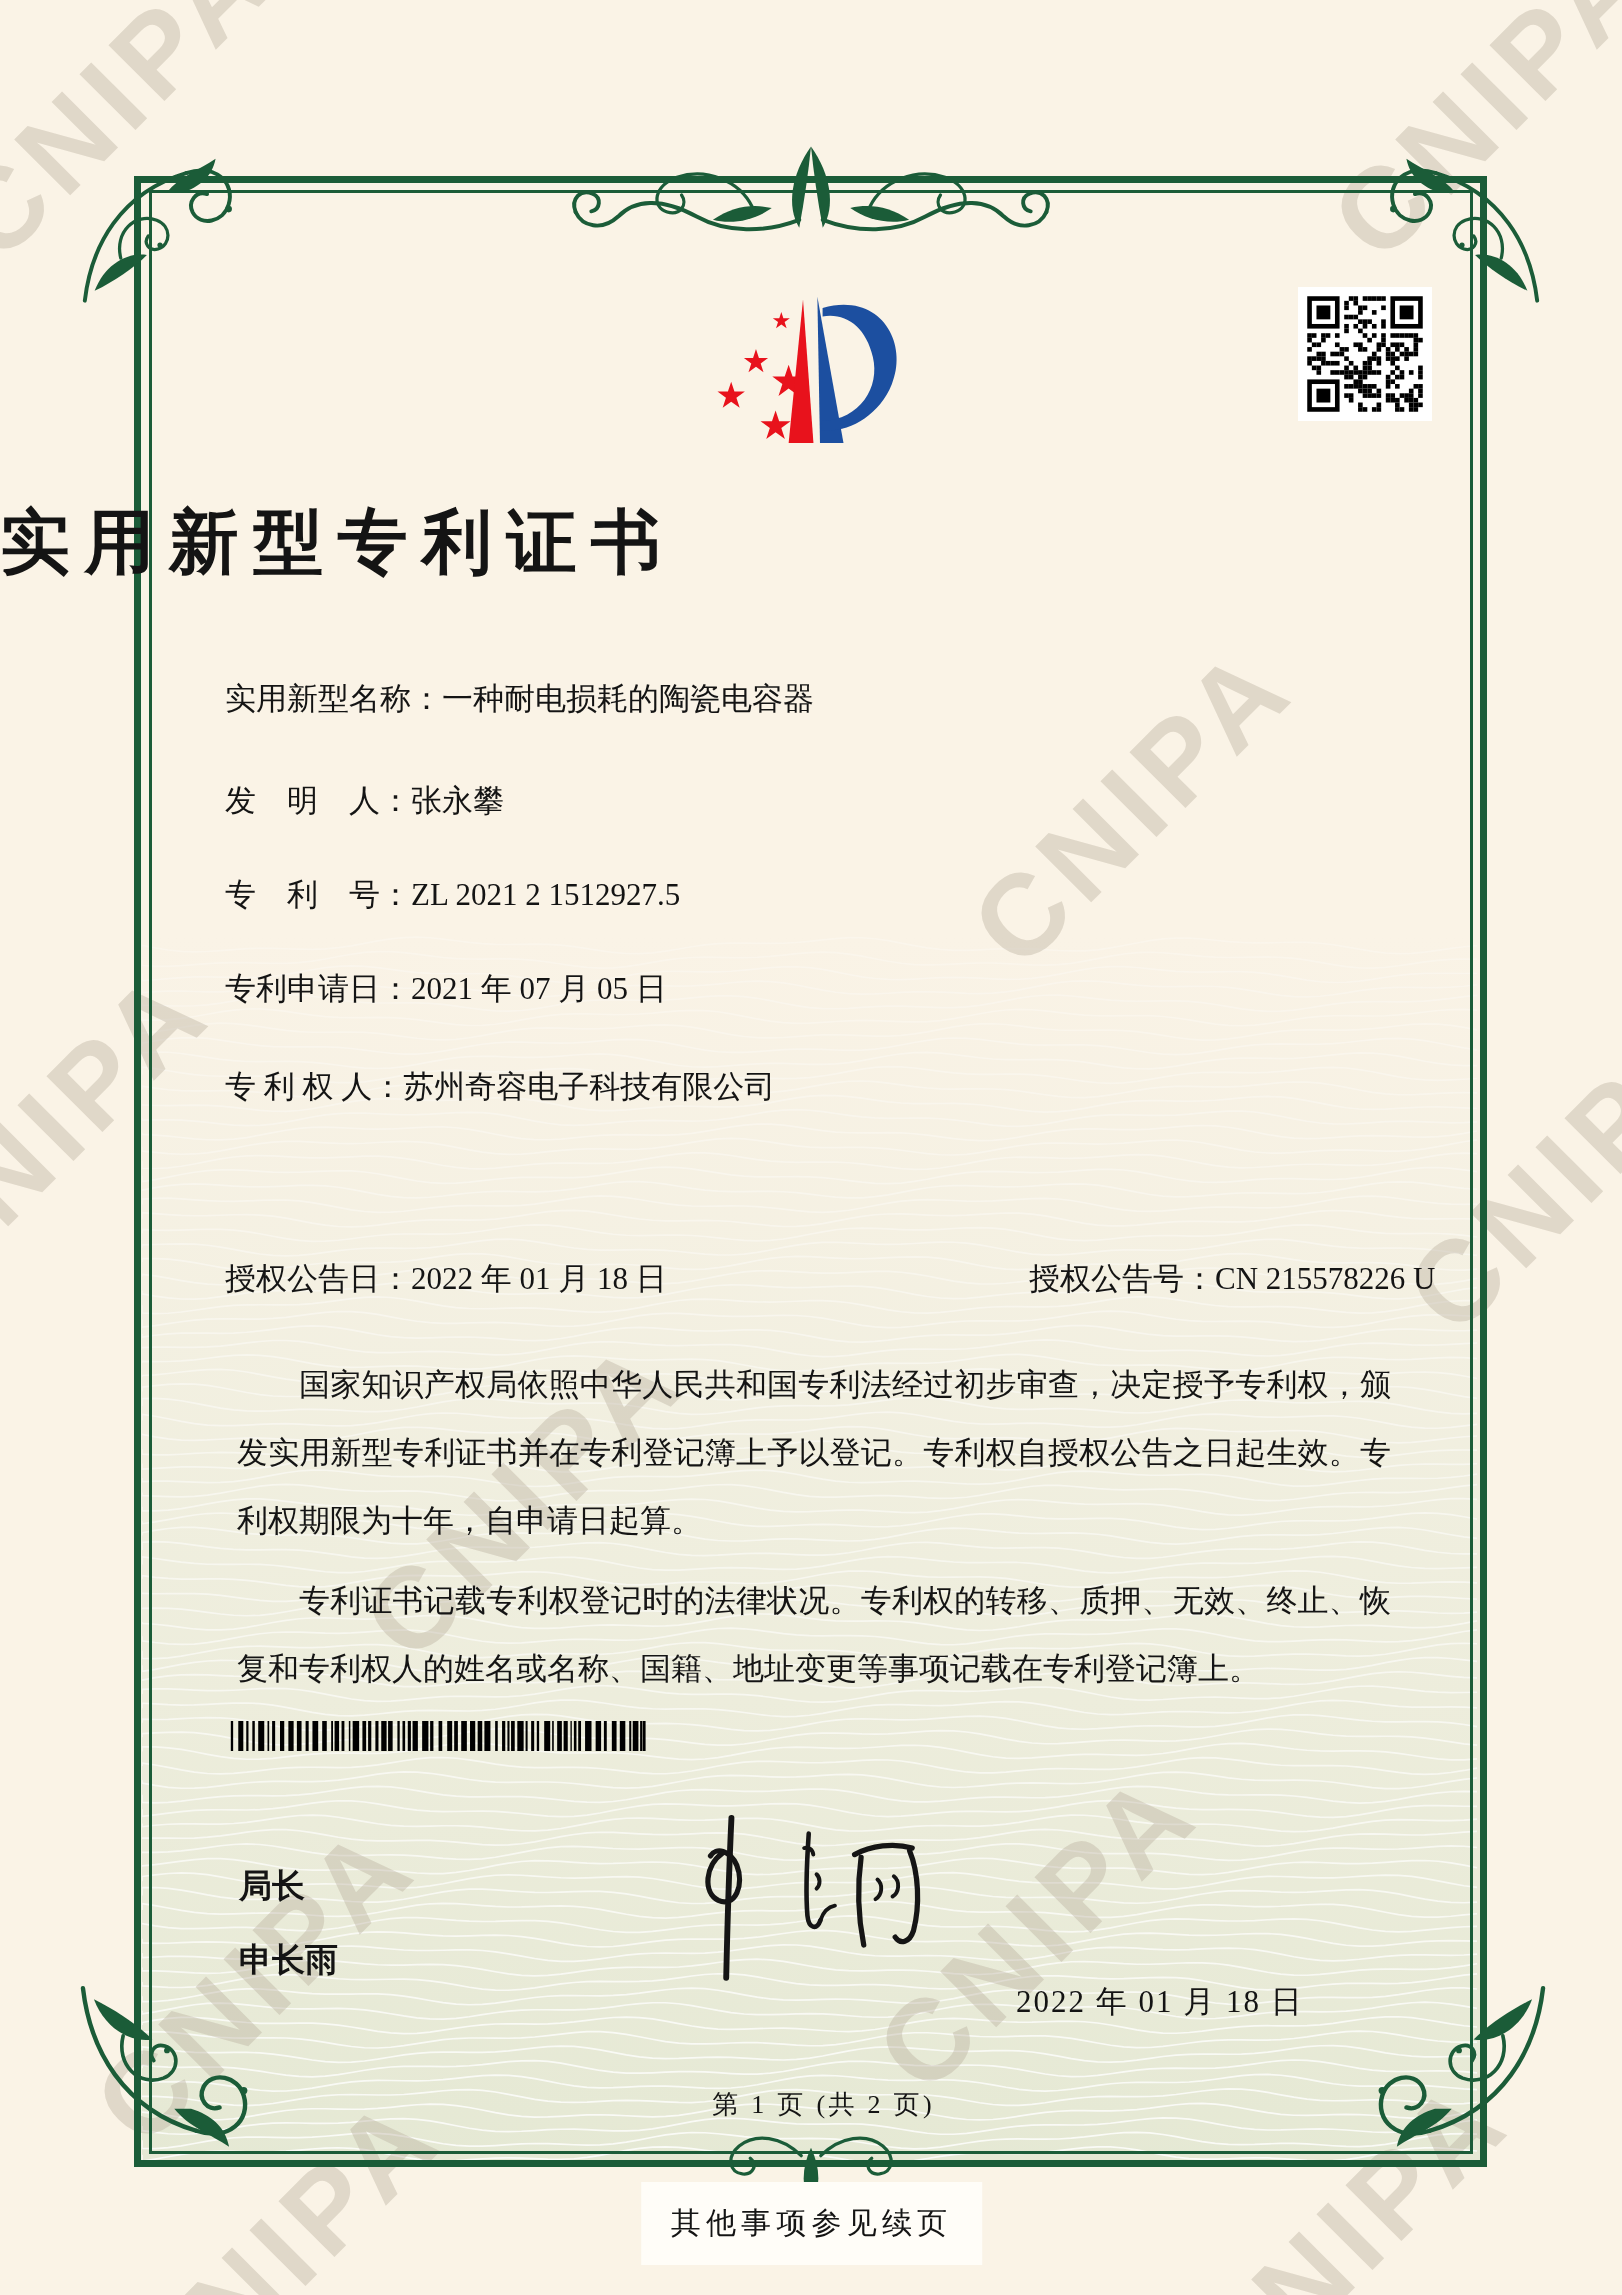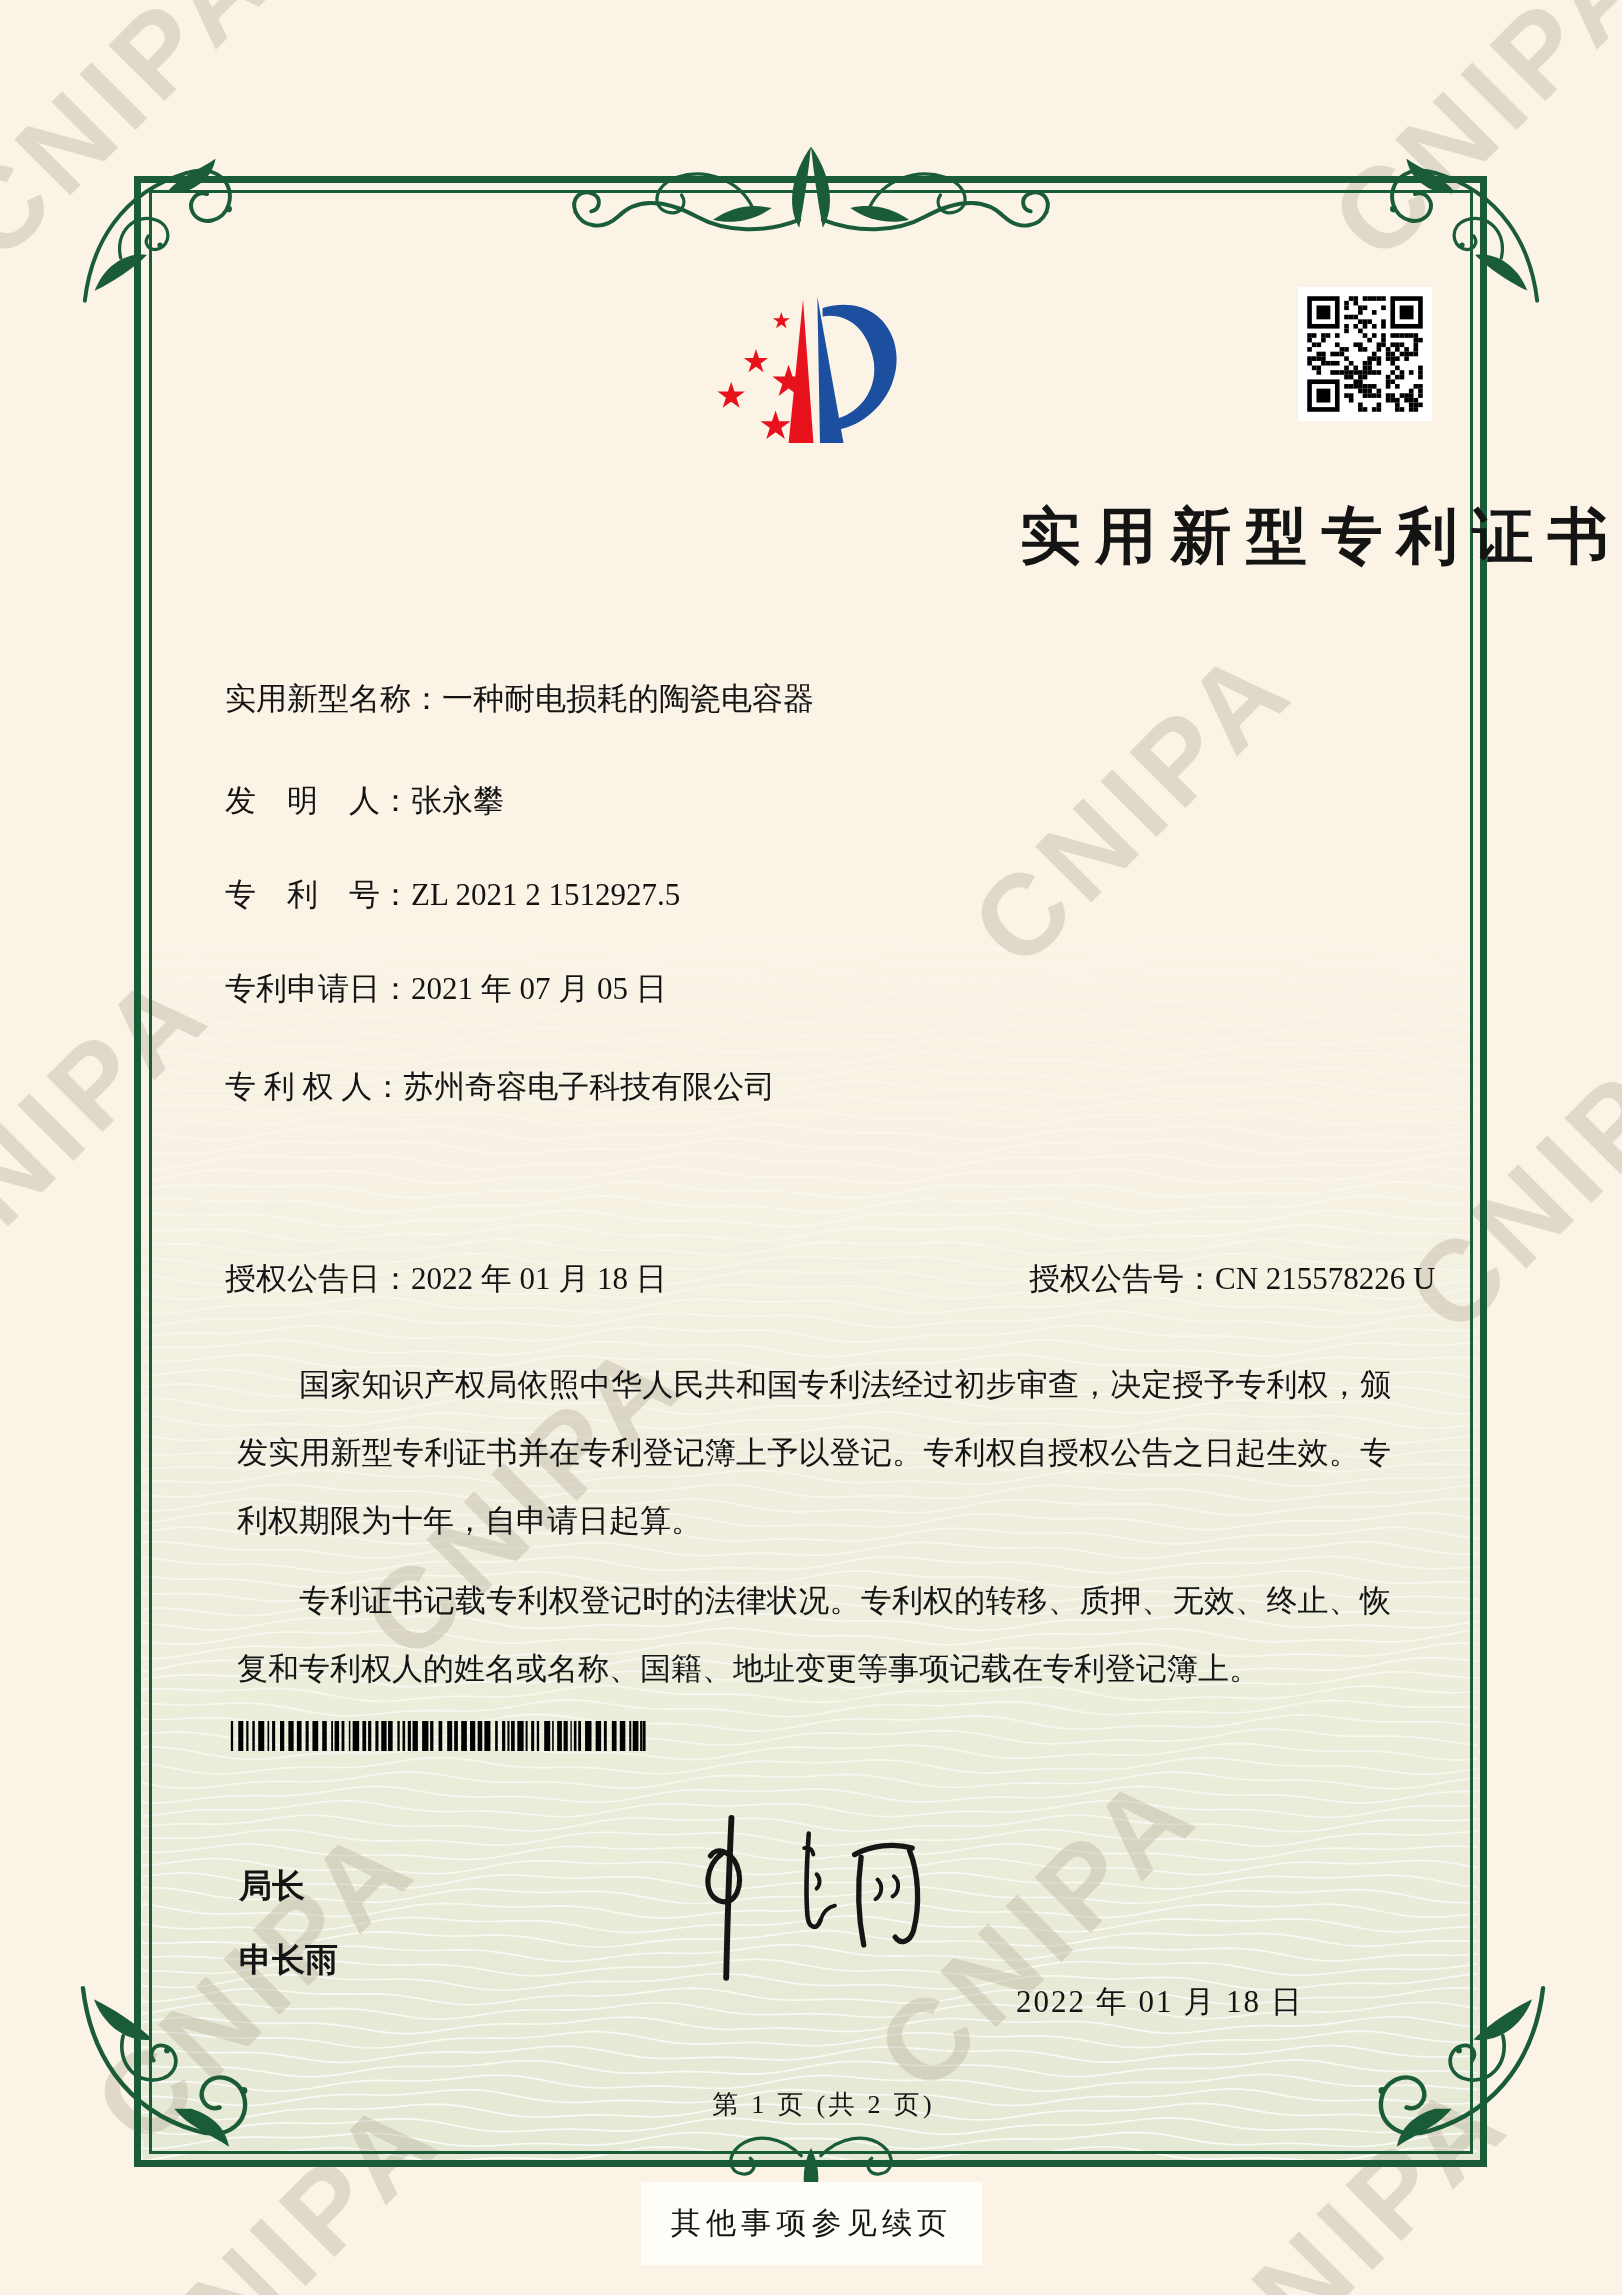--- a/index.html
+++ b/index.html
@@ -18,22 +18,22 @@
   .wm{position:absolute;z-index:1;font-family:"Liberation Sans","DejaVu Sans",sans-serif;
     font-weight:bold;font-size:115px;letter-spacing:9.2px;color:rgba(186,176,157,0.40);
     transform:translate(-50%,-50%) rotate(-45deg);white-space:nowrap;pointer-events:none;}
   
   .waves{position:absolute;left:142px;top:936px;z-index:0;pointer-events:none;}
   
   .content{position:absolute;left:0;top:0;width:100%;height:100%;z-index:4;}
   .cert-no{position:absolute;left:225px;top:281px;font-size:34px;letter-spacing:5.9px;}
   .logo{position:absolute;left:692px;top:272px;}
   .qr{position:absolute;left:1298px;top:287px;background:#fff;}
-  .title{position:absolute;left:0;top:496px;width:100%;text-align:right;
-    font-size:61px;font-weight:bold;letter-spacing:14.4px;}
+  .title{position:absolute;left:0;top:496px;width:100%;text-align:left;
+    font-size:70px;font-weight:bold;letter-spacing:14.4px;}
   .field{position:absolute;left:225px;font-size:31px;white-space:nowrap;}
   .grant-col2{position:absolute;left:804px;top:0;}
   .paras{position:absolute;left:225px;top:1339px;width:1178px;font-size:31px;
     line-height:68px;text-align:justify;}
   .paras p{margin:12px;text-indent:2em;}
   .barcode{position:absolute;left:230px;top:1721px;}
   .officer{position:absolute;left:239px;top:1864px;
     font-family:"Liberation Sans","DejaVu Sans",sans-serif;font-weight:bold;font-size:33px;}
   .officer div{margin-bottom:29px;}
   .sig{position:absolute;left:645px;top:1814px;}

